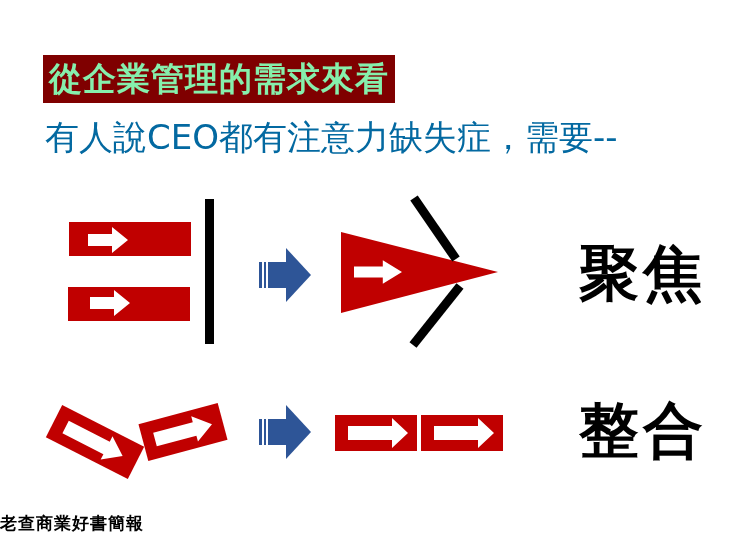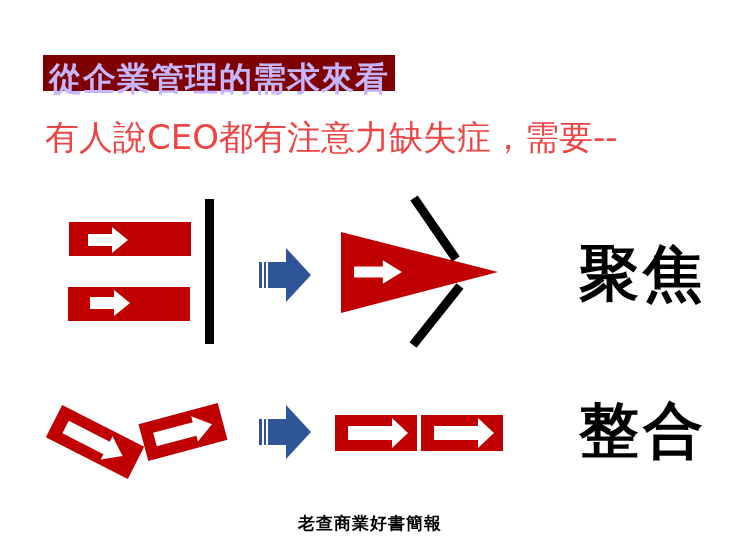--- a/index.html
+++ b/index.html
@@ -1,26 +1,26 @@
 <!DOCTYPE html>
 <html><head>
 <meta charset="utf-8">
 <style>
   html, body { margin: 0; padding: 0; background: #ffffff; }
   body { width: 740px; height: 559px; position: relative; overflow: hidden;
          font-family: "DejaVu Sans", "Liberation Sans", sans-serif; color: #000; }
-  .title-bar { position: absolute; left: 43px; top: 55px; height: 36px; padding: 0 6px;
-               background: #7f0000; color: #c4b5fd; font-size: 33px; font-weight: bold;
+  .title-bar { position: absolute; left: 43px; top: 55px; height: 48px; padding: 0 6px;
+               background: #7f0000; color: #86efac; font-size: 33px; font-weight: bold;
                line-height: 48px; letter-spacing: 1px; white-space: nowrap; }
   .subtitle { position: absolute; left: 45px; top: 113px; font-size: 34px; line-height: 48px;
-              white-space: nowrap; color: #ef4444; }
+              white-space: nowrap; color: #0369a1; }
   .diagram { position: absolute; left: 0; top: 0; width: 740px; height: 559px; }
   .label-big { position: absolute; font-size: 60px; font-weight: bold; line-height: 70px;
                letter-spacing: 4px; white-space: nowrap; margin-left: 32px; }
-  .footer { position: absolute; left: 0; width: 740px; top: 512px; text-align: center;
+  .footer { position: absolute; left: 0; width: 740px; top: 512px; 
             font-size: 17px; font-weight: bold; letter-spacing: 1px; }
 </style>
 </head>
 <body>
 
 <div class="title-bar">從企業管理的需求來看</div>
 <div class="subtitle">有人說CEO都有注意力缺失症，需要--</div>
 
 <svg class="diagram" viewBox="0 0 740 559" xmlns="http://www.w3.org/2000/svg">
   <defs>

